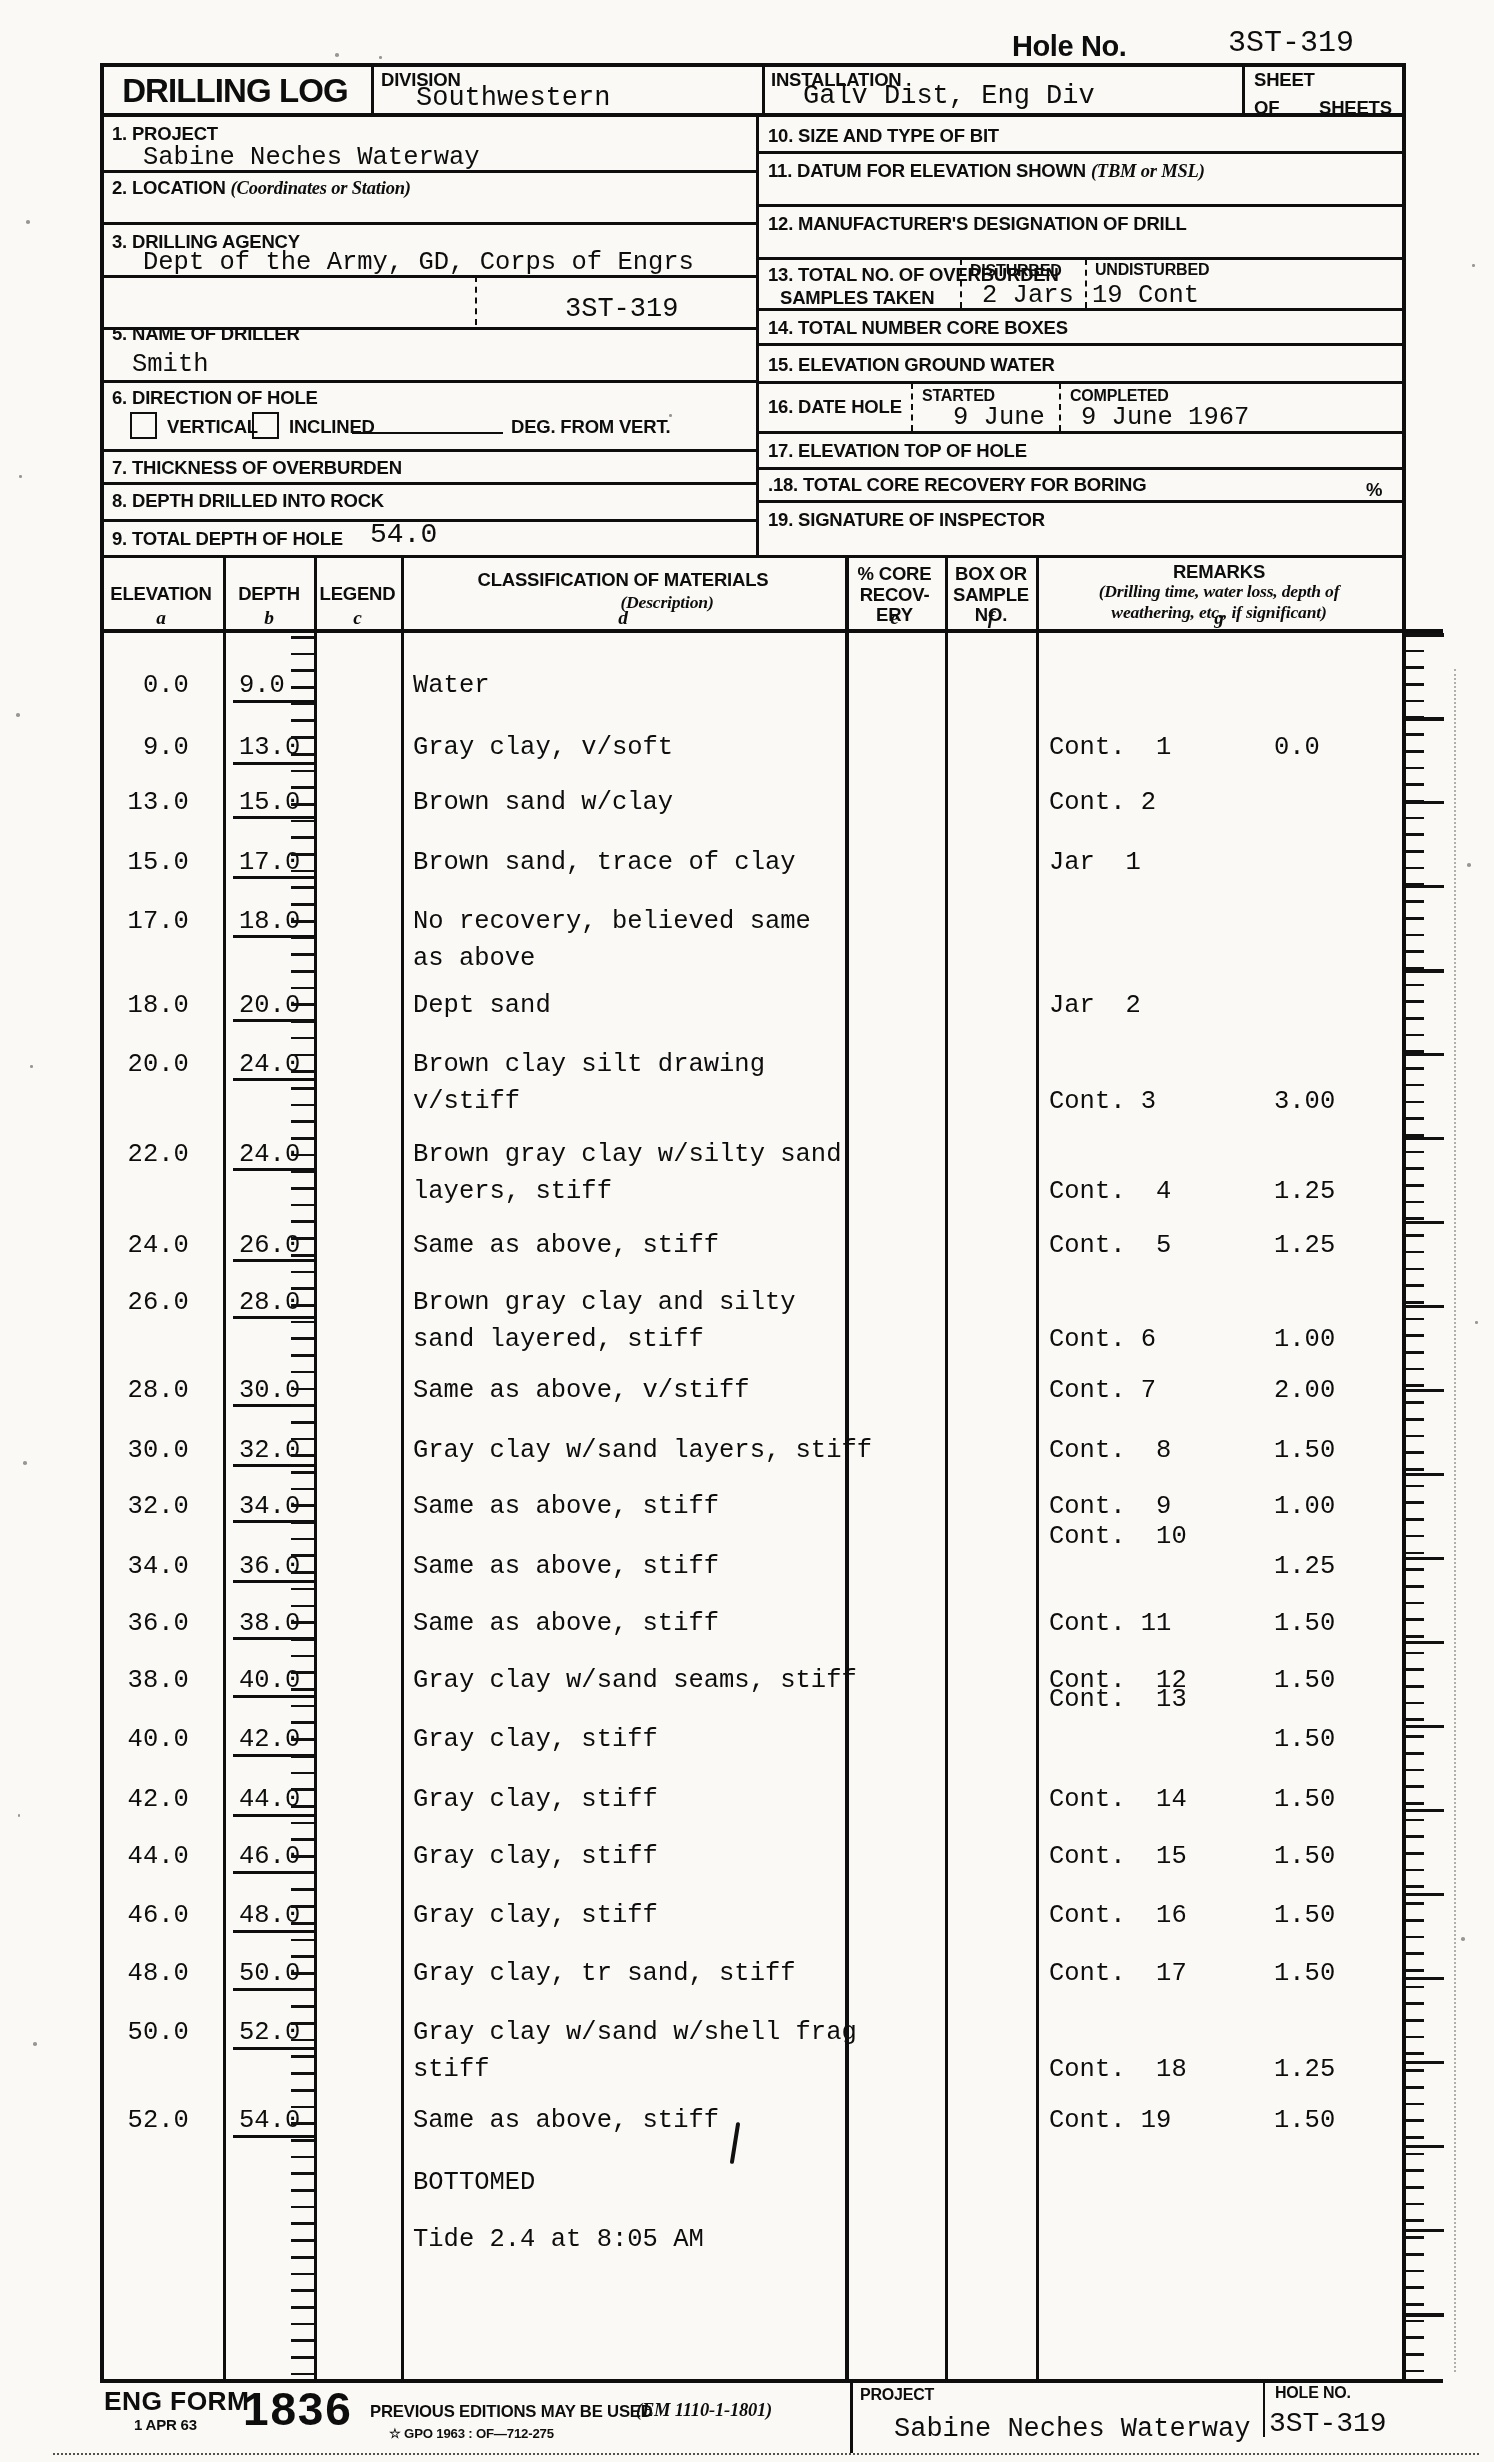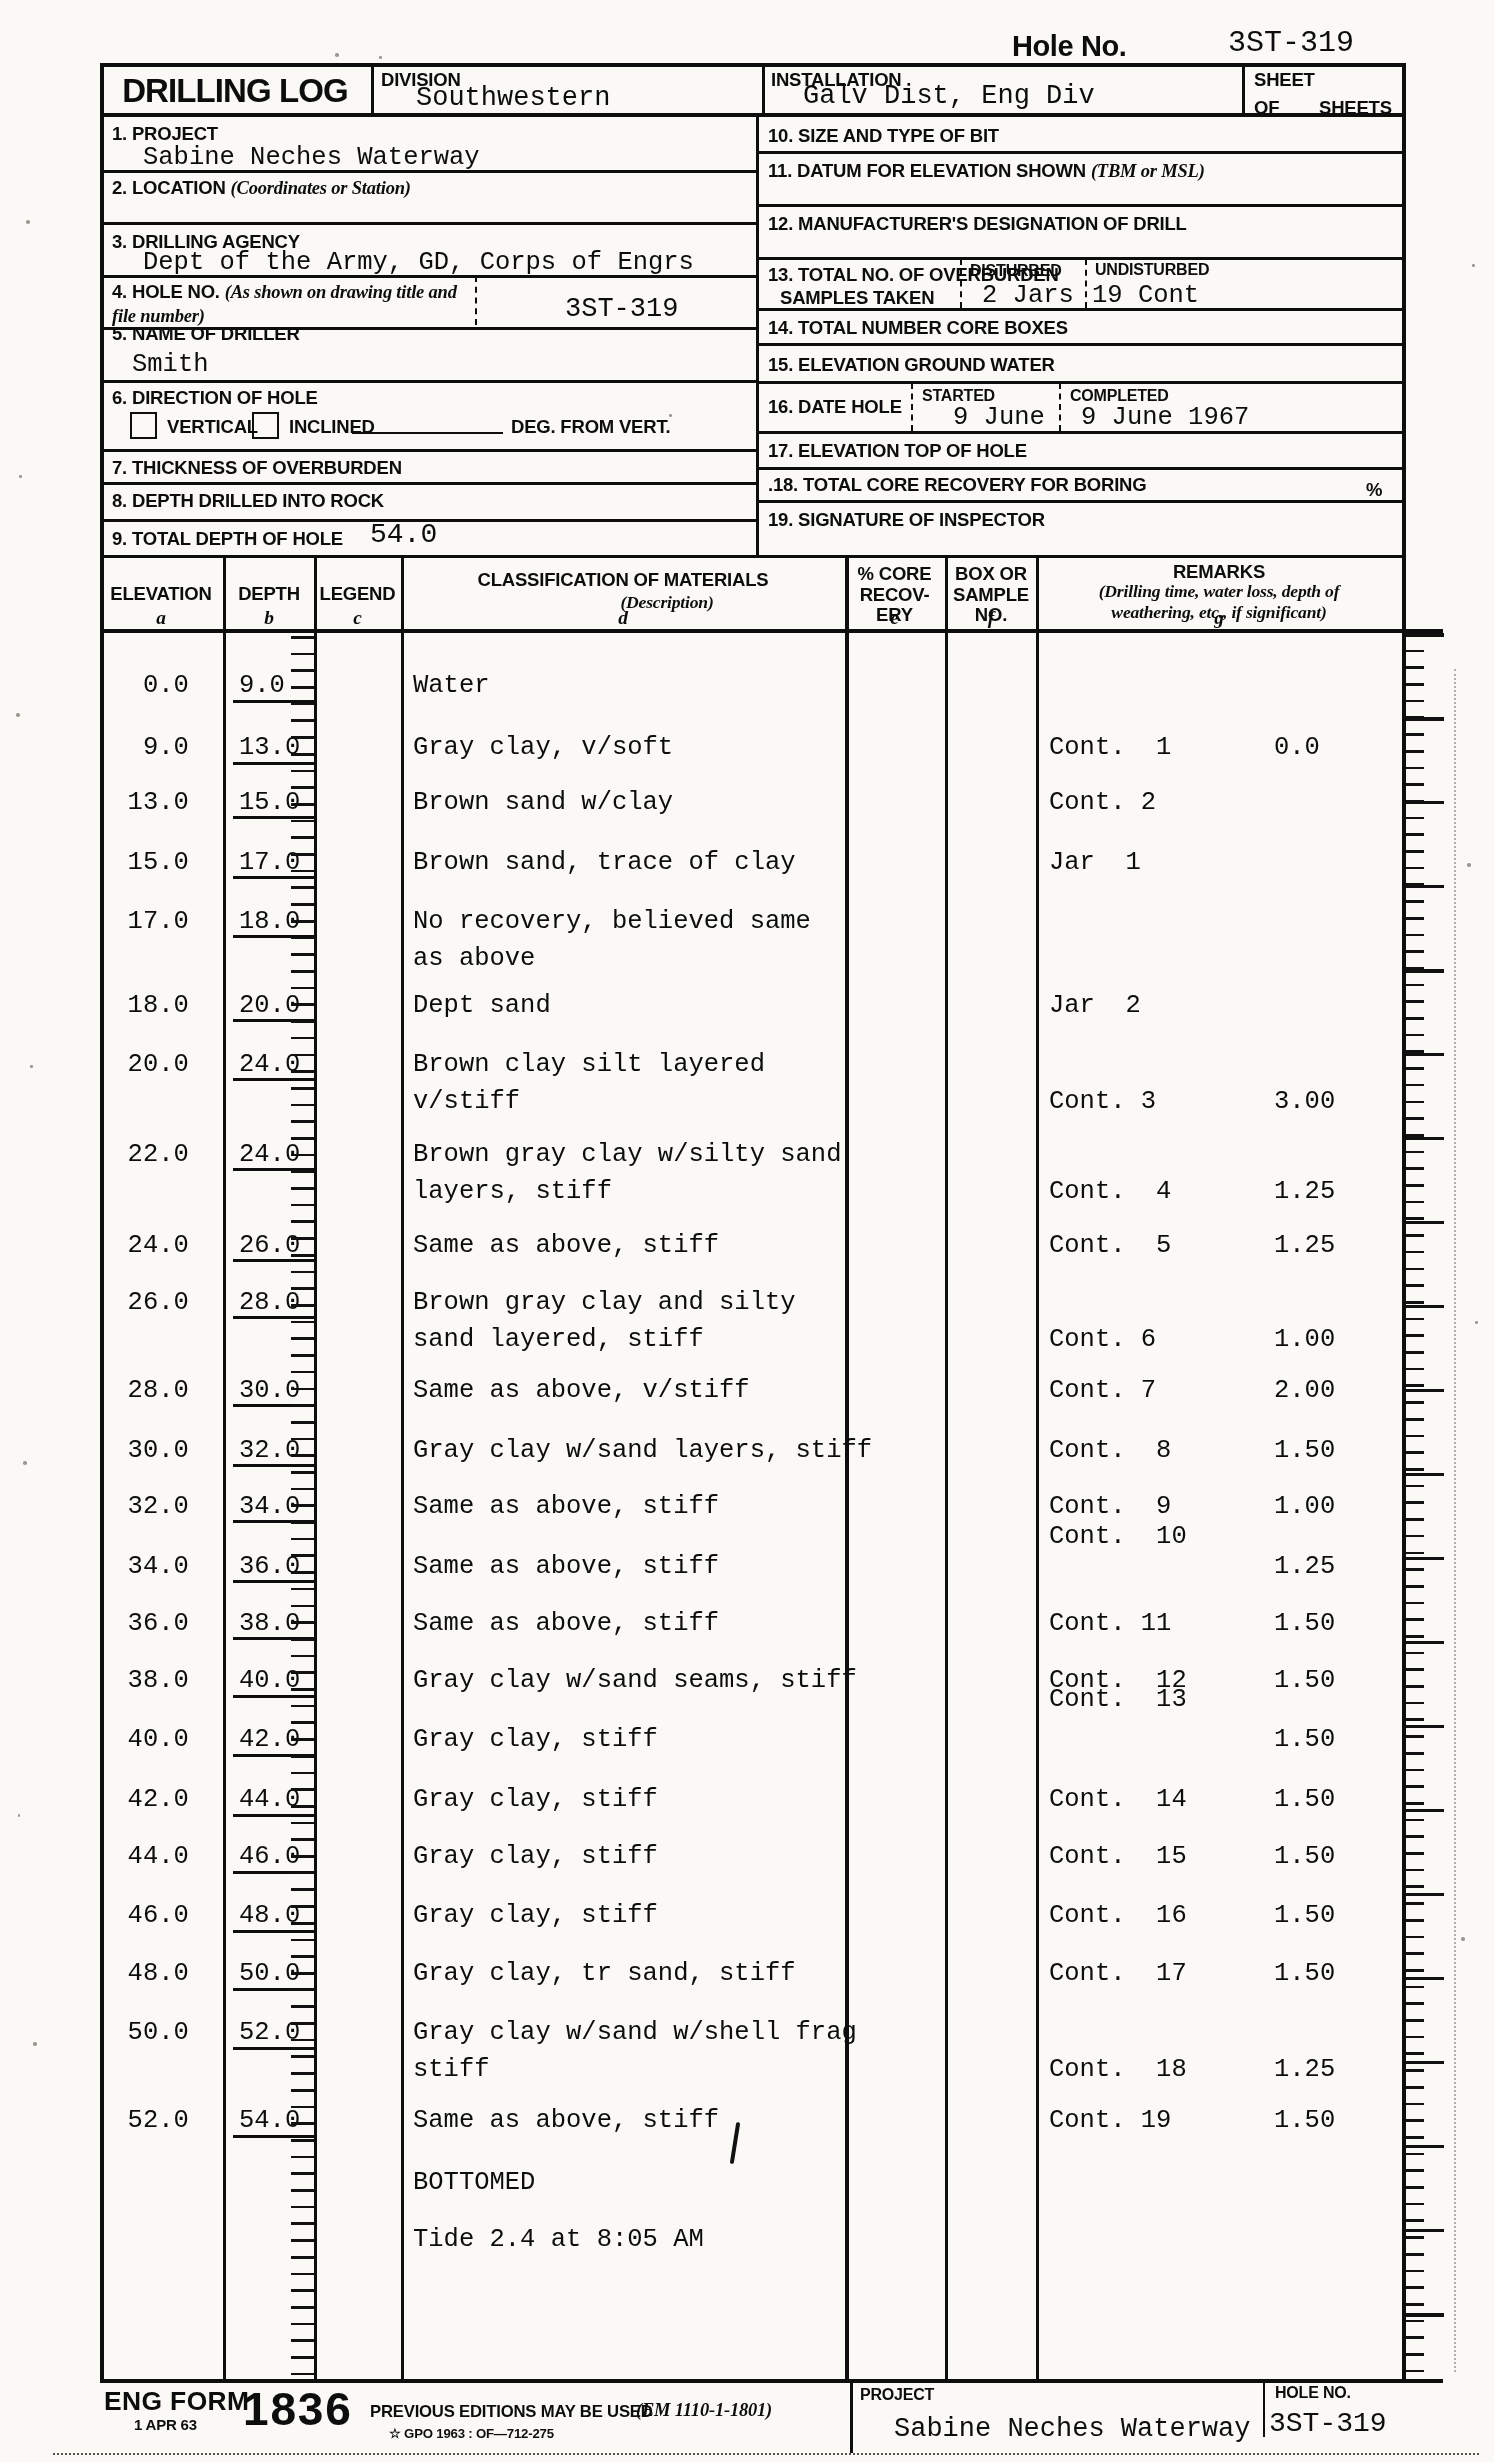--- a/index.html
+++ b/index.html
@@ -50,21 +50,20 @@
   <div class="flabel" style="left:1319px;top:97px;">SHEETS</div>
 
   <div class="flabel" style="left:112px;top:123px;">1. PROJECT</div>
   <div class="typed" style="left:143px;top:145px;">Sabine Neches Waterway</div>
 
   <div class="flabel" style="left:112px;top:177px;"><span>2. LOCATION </span><span class="ital">(Coordinates or Station)</span></div>
 
   <div class="flabel" style="left:112px;top:231px;">3. DRILLING AGENCY</div>
   <div class="typed" style="left:143px;top:250px;">Dept of the Army, GD, Corps of Engrs</div>
 
-  <div class="flabel" style="left:112px;top:280px;width:352px;white-space:normal;line-height:1.25;"><span>4. HOLE NO. </span><span class="ital">(As shown on drawing title and file number)</span></div>
   <div class="vdash" style="left:475px;top:276px;height:49px;"></div>
   <div class="typed" style="left:565px;top:296px;font-size:27px;">3ST-319</div>
 
   <div class="flabel" style="left:112px;top:323px;">5. NAME OF DRILLER</div>
   <div class="typed" style="left:132px;top:352px;">Smith</div>
 
   <div class="flabel" style="left:112px;top:387px;">6. DIRECTION OF HOLE</div>
   <span class="cb" style="left:130px;top:412px;"></span>
   <div class="flabel" style="left:167px;top:416px;">VERTICAL</div>
   <span class="cb" style="left:252px;top:412px;"></span>
@@ -155,21 +154,21 @@
       <div class="typed" style="left: 313px; top: 276px; position: absolute;">No recovery, believed same</div>
       <div class="typed" style="left: 313px; top: 313px; position: absolute;">as above</div>
       <div class="typed num right" style="left: 8.8px; top: 360px; width: 80px; position: absolute;">18.0</div>
       <div class="typed num" style="left: 139px; top: 360px; position: absolute;">20.0</div>
       <div class="tickline" style="left: 133px; top: 386px;"></div>
       <div class="typed" style="left: 313px; top: 360px; position: absolute;">Dept sand</div>
       <div class="typed" style="left: 949px; top: 360px; position: absolute;">Jar  2</div>
       <div class="typed num right" style="left: 8.8px; top: 419px; width: 80px; position: absolute;">20.0</div>
       <div class="typed num" style="left: 139px; top: 419px; position: absolute;">24.0</div>
       <div class="tickline" style="left: 133px; top: 445px;"></div>
-      <div class="typed" style="left: 313px; top: 419px; position: absolute;">Brown clay silt layered</div>
+      <div class="typed" style="left: 313px; top: 419px; position: absolute;">Brown clay silt drawing</div>
       <div class="typed" style="left: 313px; top: 456px; position: absolute;">v/stiff</div>
       <div class="typed" style="left: 949px; top: 456px; position: absolute;">Cont. 3</div>
       <div class="typed" style="left: 1174px; top: 456px; position: absolute;">3.00</div>
       <div class="typed num right" style="left: 8.8px; top: 509px; width: 80px; position: absolute;">22.0</div>
       <div class="typed num" style="left: 139px; top: 509px; position: absolute;">24.0</div>
       <div class="tickline" style="left: 133px; top: 535px;"></div>
       <div class="typed" style="left: 313px; top: 509px; position: absolute;">Brown gray clay w/silty sand</div>
       <div class="typed" style="left: 313px; top: 546px; position: absolute;">layers, stiff</div>
       <div class="typed" style="left: 949px; top: 546px; position: absolute;">Cont.  4</div>
       <div class="typed" style="left: 1174px; top: 546px; position: absolute;">1.25</div>

